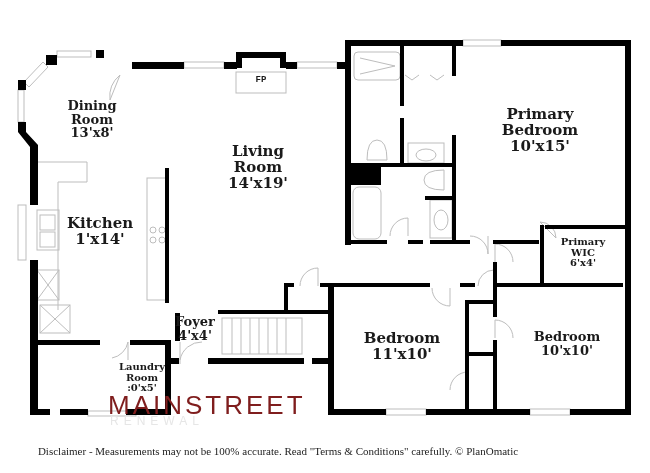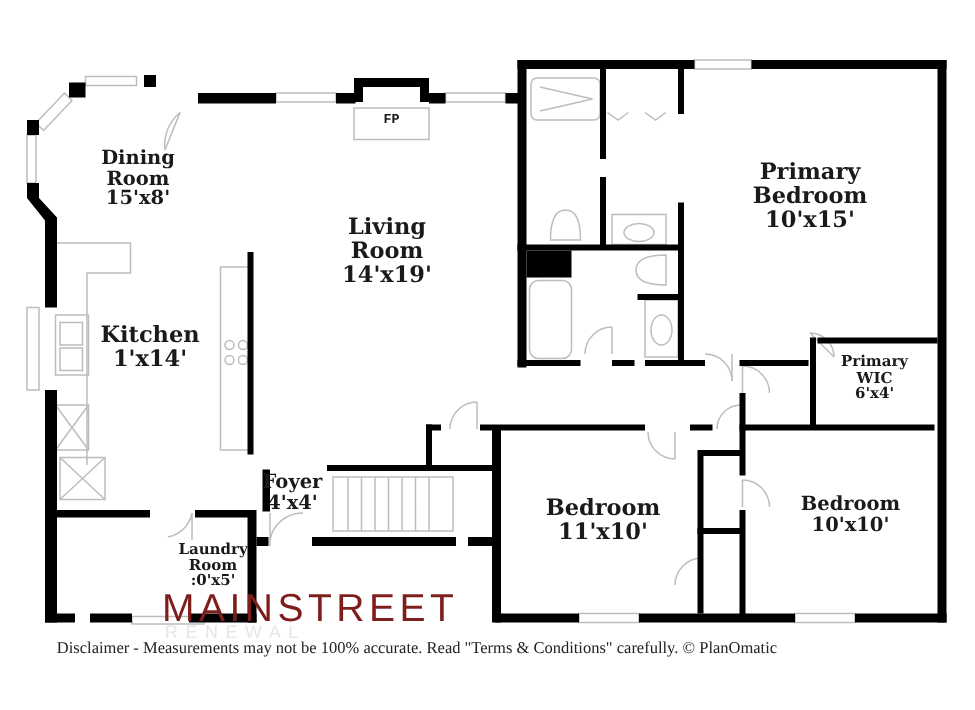--- a/index.html
+++ b/index.html
@@ -3,21 +3,21 @@
 <meta charset="utf-8">
 <style>
   html, body { margin:0; padding:0; background:#ffffff; }
   body { width:650px; height:473px; position:relative; overflow:hidden; font-family:"DejaVu Serif", "Liberation Serif", serif; }
   svg { position:absolute; left:0; top:0; }
   .label { position:absolute; text-align:center; font-family:"DejaVu Serif","Liberation Serif",serif; font-weight:bold; color:#1a1a1a; line-height:1.05; white-space:nowrap; transform:translateX(-50%); }
   .lg { font-size:15px; }
   .md { font-size:13px; }
   .xs { font-size:10px; font-weight:bold; }
   .fp { font-size:9px;font-family:Liberation Mono, monospace; }
-  .disclaimer { position:absolute; left:0; width:556px; top:426px; text-align:center; font-family:"Liberation Serif","DejaVu Serif",serif; font-size:11px; color:#222; }
+  .disclaimer { position:absolute; left:0; width:556px; top:445px; text-align:center; font-family:"Liberation Serif","DejaVu Serif",serif; font-size:11px; color:#222; }
   .watermark { position:absolute; left:108px; top:390px; font-family:"Liberation Sans","DejaVu Sans",sans-serif; color:#7f1d1d; font-size:26px; letter-spacing:3px; font-weight:300; }
   .watermark2 { position:absolute; left:110px; top:414px; font-family:"Liberation Sans","DejaVu Sans",sans-serif; color:#e6e6e6; font-size:12px; letter-spacing:5px; }
 </style>
 </head>
 <body>
 
 <svg width="650" height="473" viewBox="0 0 650 473">
   <g fill="none" stroke="#bdbdbd" stroke-width="1">
 
     <rect x="57" y="51" width="34" height="6"></rect>
@@ -161,21 +161,21 @@
     <rect x="175" y="313" width="5" height="28"></rect>
   </g>
 </svg>
 
 <div class="watermark">MAINSTREET</div>
 <div class="watermark2">RENEWAL</div>
 
 <div class="label lg" style="left:92px; top:99px;">
   <div class="md">Dining</div>
   <div class="md">Room</div>
-  <div class="md">15'x8'</div>
+  <div class="md">13'x8'</div>
 </div>
 
 <div class="label" style="left:258px; top:144px;">
   <div class="lg">Living</div>
   <div class="lg">Room</div>
   <div class="lg">14'x19'</div>
 </div>
 
 <div class="label fp" style="left:261px; top:76px;">FP</div>
 

